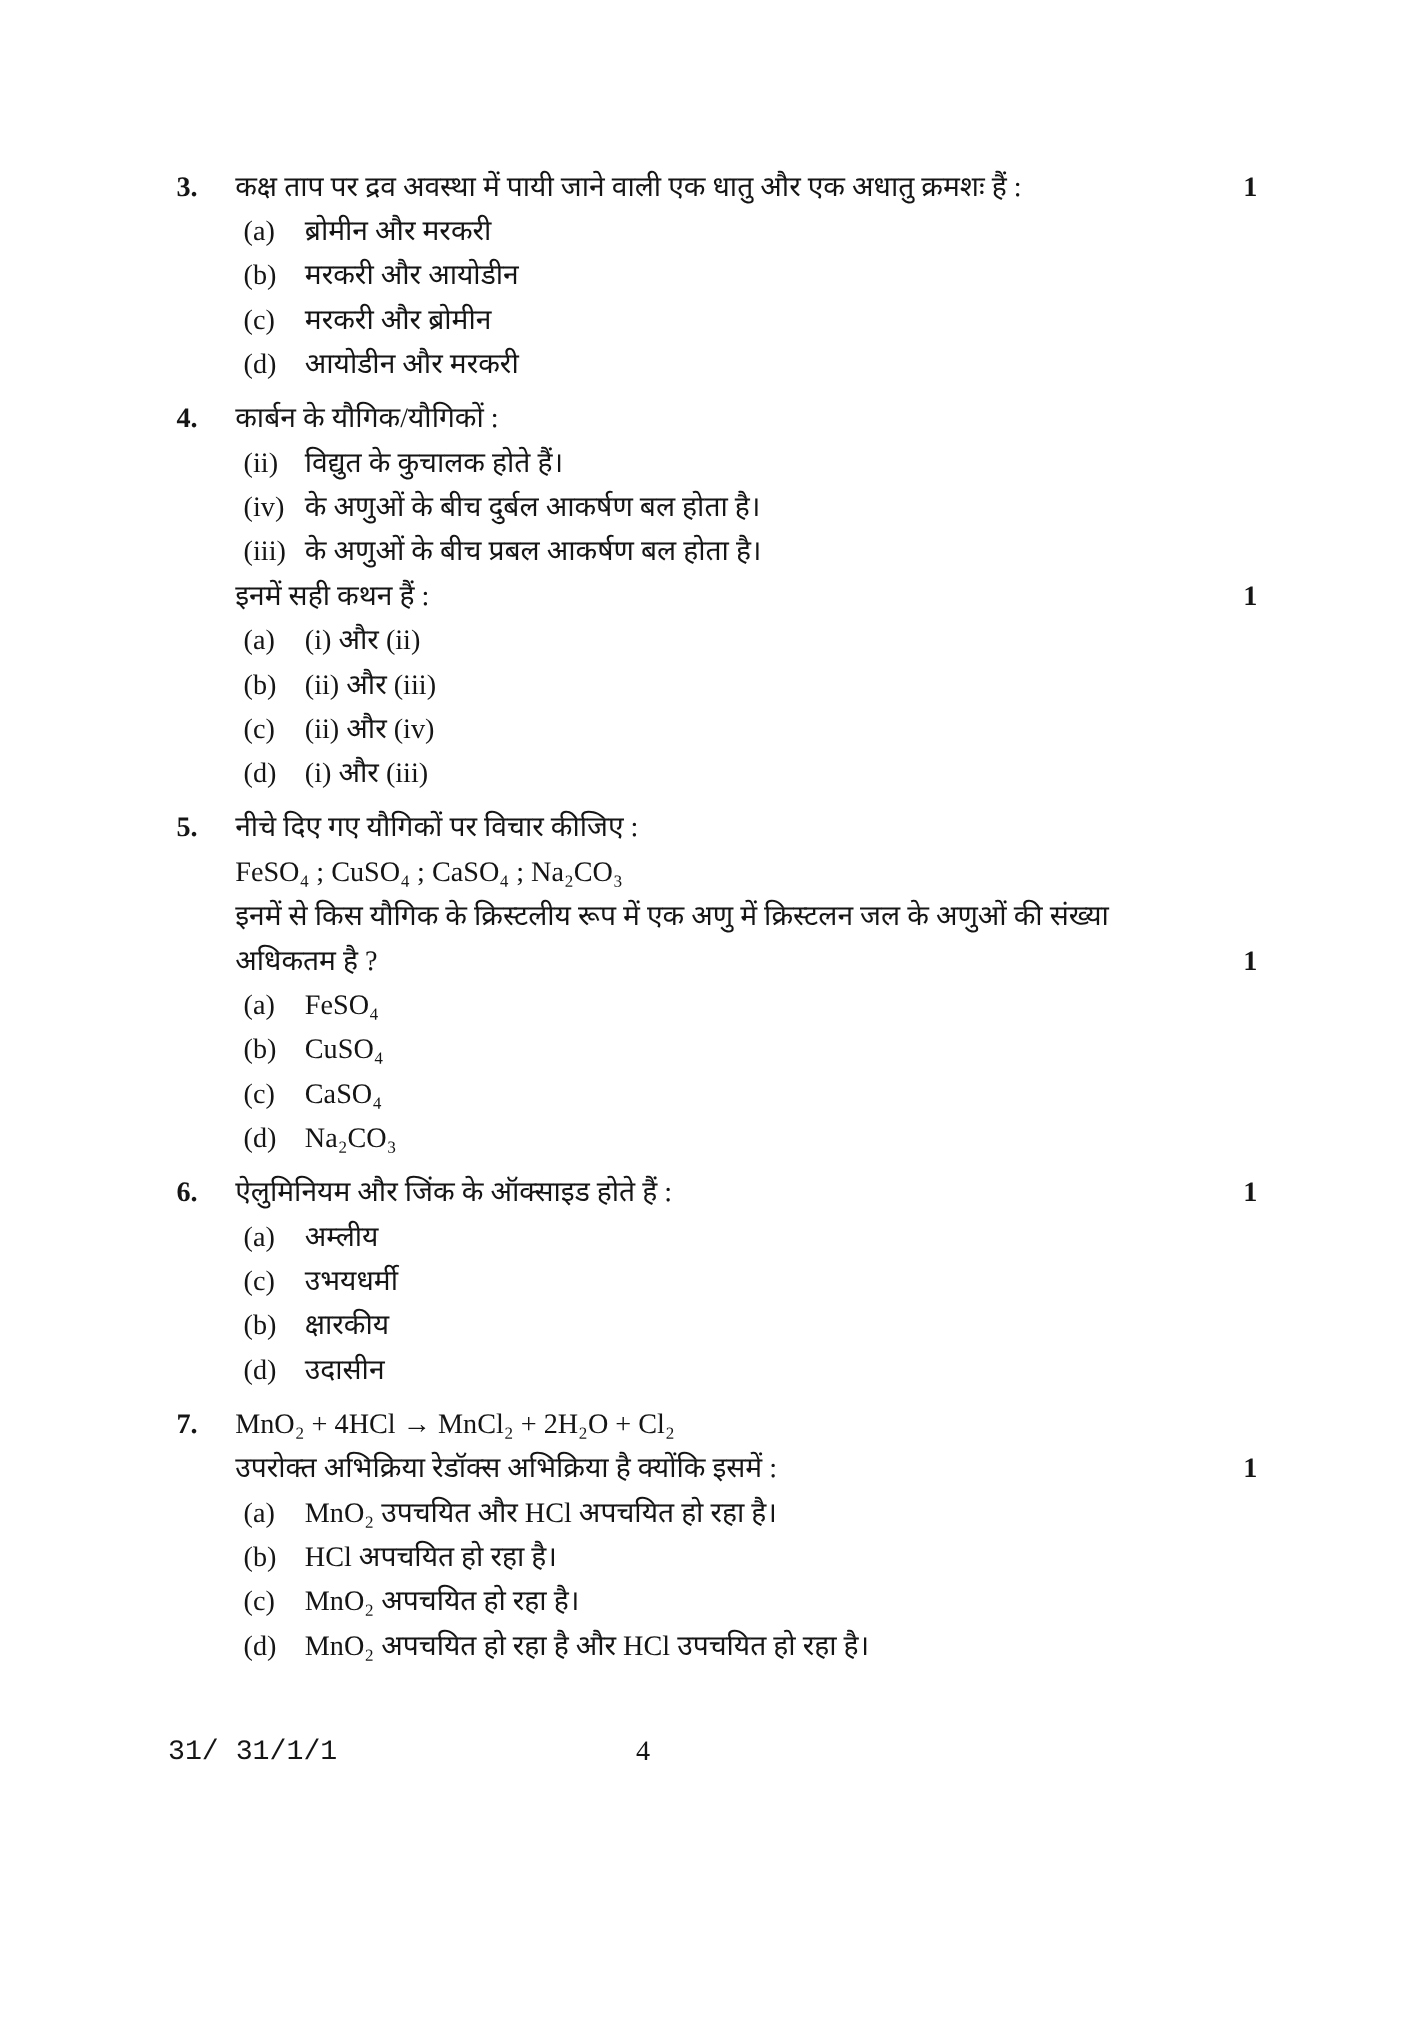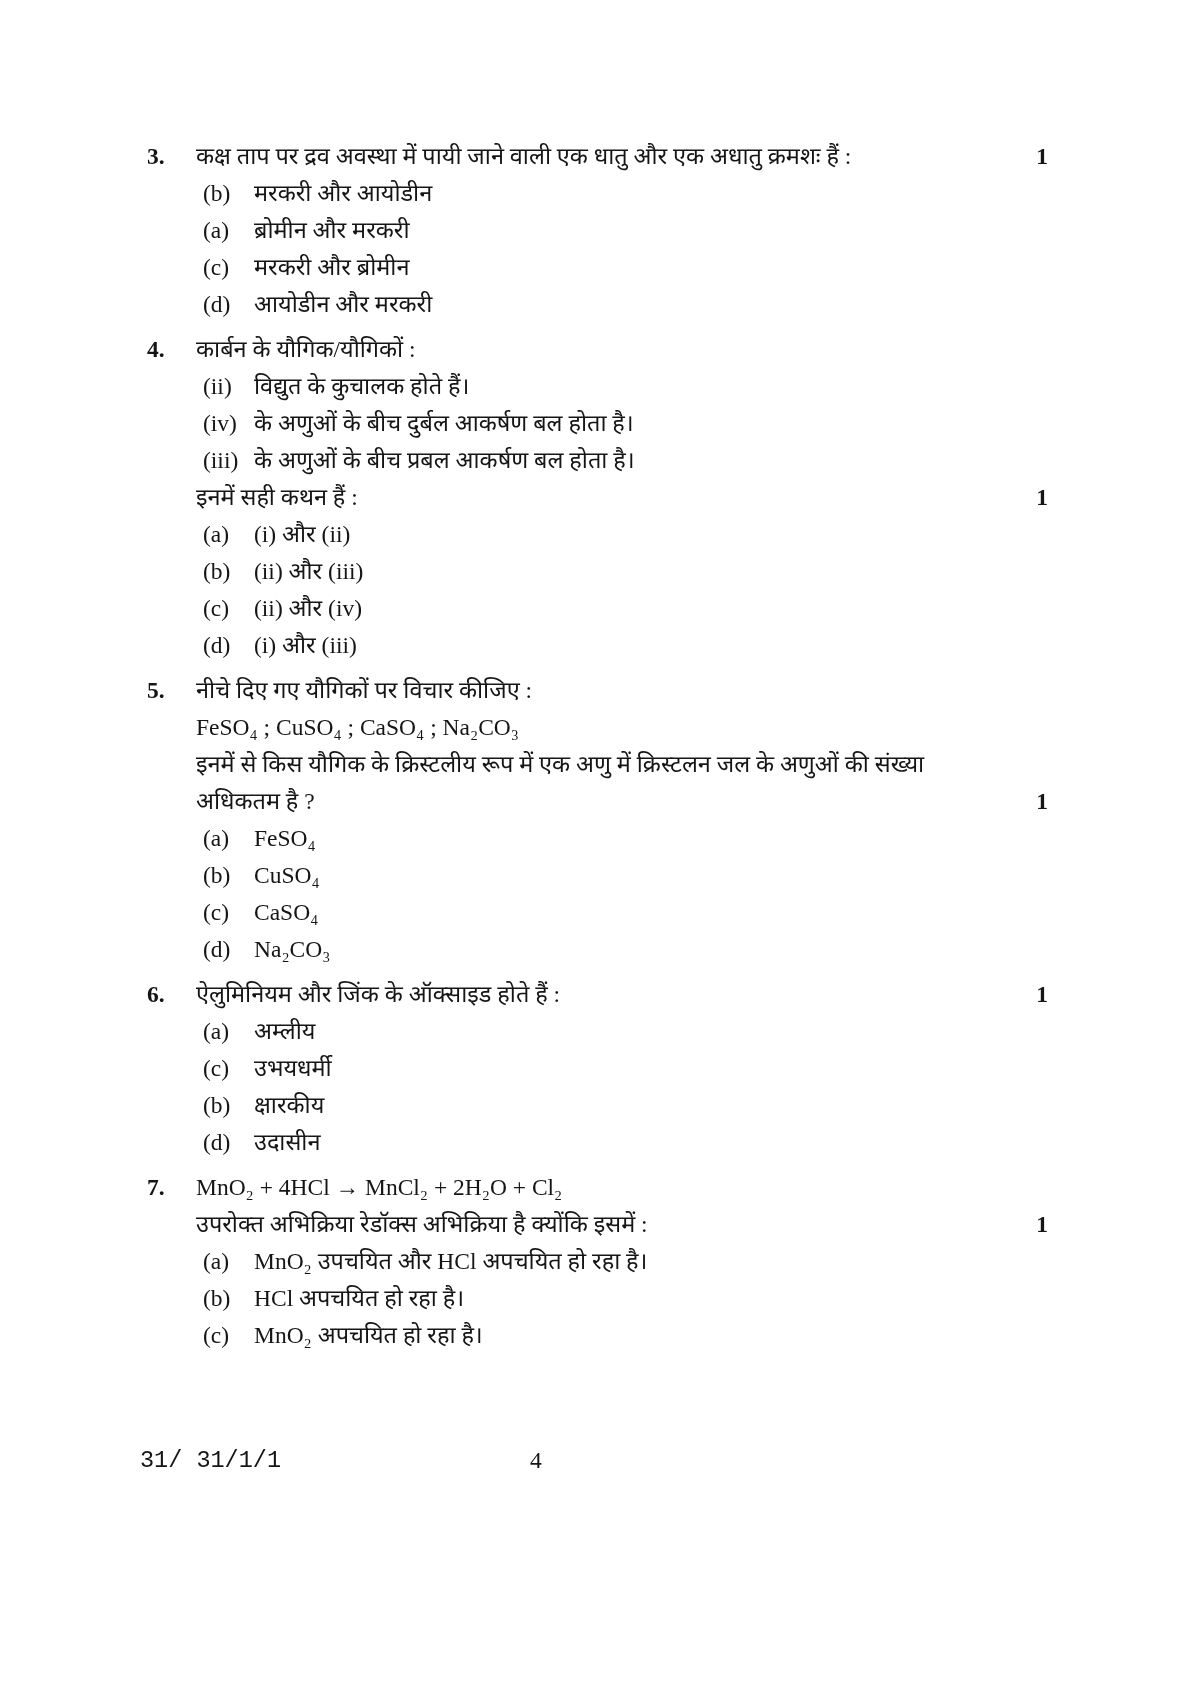--- a/index.html
+++ b/index.html
@@ -37,25 +37,25 @@
   <div class="content">
 
     <div class="q">
       <div class="row">
         <div class="num">3.</div>
         <div class="body">कक्ष ताप पर द्रव अवस्था में पायी जाने वाली एक धातु और एक अधातु क्रमशः हैं :</div>
         <div class="marks">1</div>
       </div>
       <div class="row">
         <div class="num"></div>
-        <div class="body"><span class="olabel">(b)</span><span>मरकरी और आयोडीन</span></div>
+        <div class="body"><span class="olabel">(a)</span><span>ब्रोमीन और मरकरी</span></div>
       </div>
       <div class="row">
         <div class="num"></div>
-        <div class="body"><span class="olabel">(a)</span><span>ब्रोमीन और मरकरी</span></div>
+        <div class="body"><span class="olabel">(b)</span><span>मरकरी और आयोडीन</span></div>
       </div>
       <div class="row">
         <div class="num"></div>
         <div class="body"><span class="olabel">(c)</span><span>मरकरी और ब्रोमीन</span></div>
       </div>
       <div class="row">
         <div class="num"></div>
         <div class="body"><span class="olabel">(d)</span><span>आयोडीन और मरकरी</span></div>
       </div>
     </div>
@@ -175,19 +175,23 @@
         <div class="body"><span class="olabel">(a)</span><span>MnO₂ उपचयित और HCl अपचयित हो रहा है।</span></div>
       </div>
       <div class="row">
         <div class="num"></div>
         <div class="body"><span class="olabel">(b)</span><span>HCl अपचयित हो रहा है।</span></div>
       </div>
       <div class="row">
         <div class="num"></div>
         <div class="body"><span class="olabel">(c)</span><span>MnO₂ अपचयित हो रहा है।</span></div>
       </div>
+      <div class="row">
+        <div class="num"></div>
+        <div class="body"><span class="olabel">(d)</span><span>MnO₂ अपचयित हो रहा है और HCl उपचयित हो रहा है।</span></div>
+      </div>
     </div>
 
   </div>
 
   <div class="footer-code">31/ 31/1/1</div>
   <div class="page-num">4</div>
 </div>
 
 </body></html>

